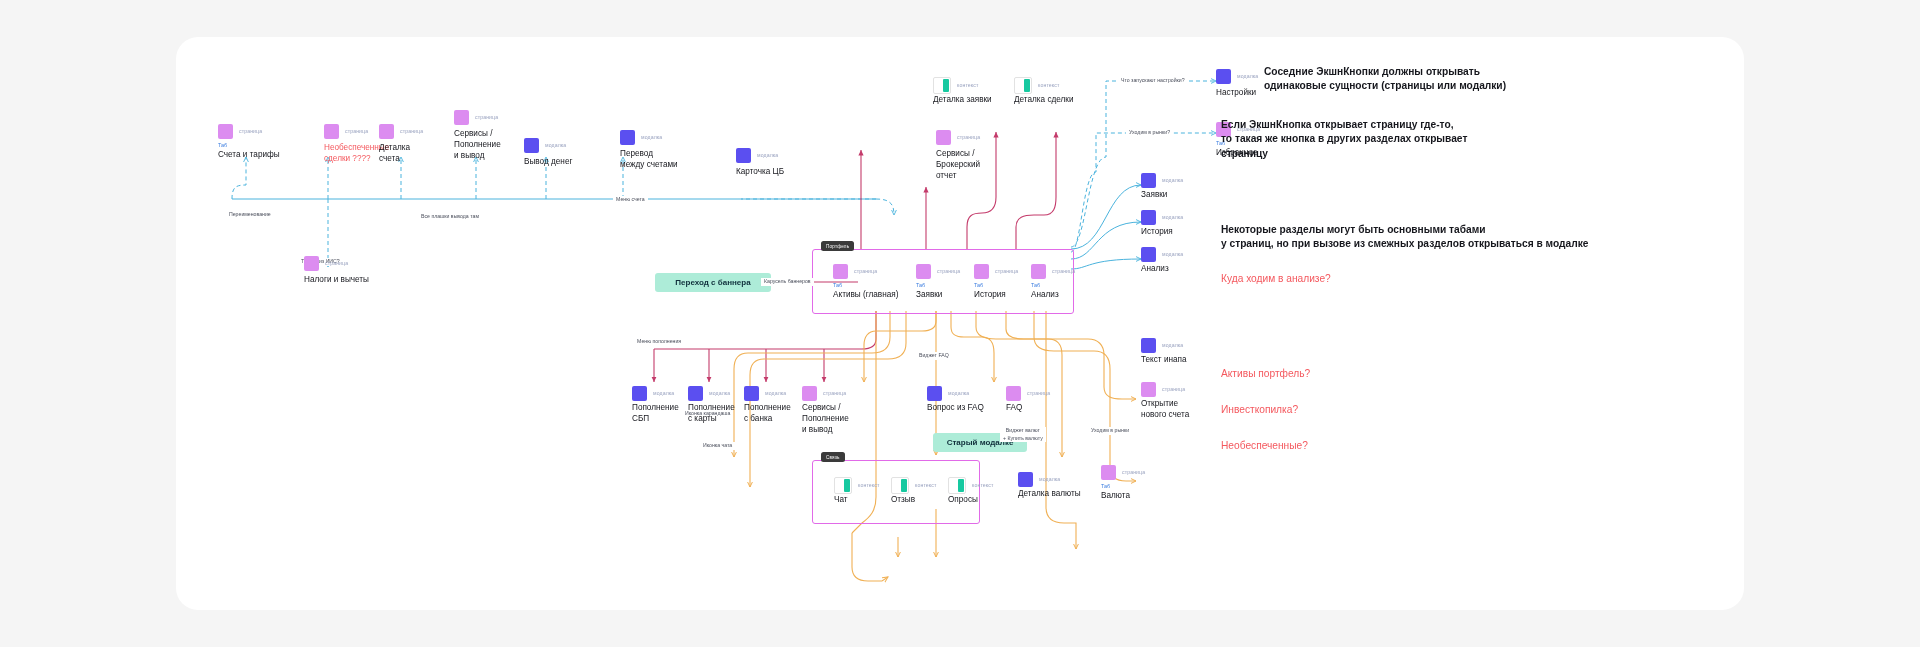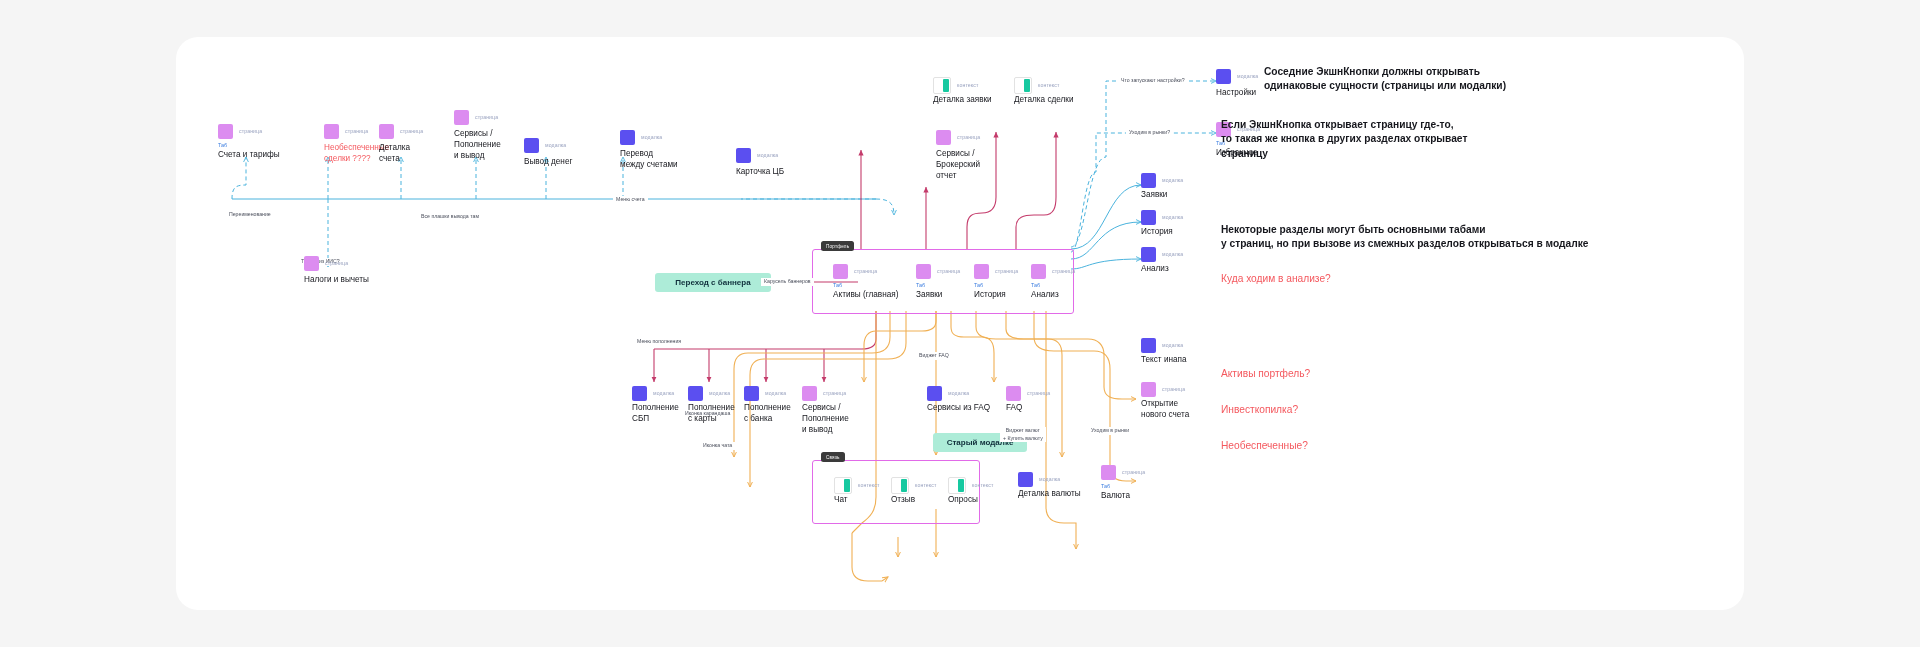--- a/index.html
+++ b/index.html
@@ -417,21 +417,21 @@
       <div class="title">Сервисы /
 Пополнение
 и вывод</div>
     </div>
 
     <div class="node" style="left:751px;top:348px;width:80px;">
       <div class="chip-row">
         <span class="chip modal"></span>
         <span class="chip-label">модалка</span>
       </div>
-      <div class="title">Сервисы из FAQ</div>
+      <div class="title">Вопрос из FAQ</div>
     </div>
     <div class="node" style="left:830px;top:348px;width:60px;">
       <div class="chip-row">
         <span class="chip page"></span>
         <span class="chip-label">страница</span>
       </div>
       <div class="title">FAQ</div>
     </div>
 
     <div class="node" style="left:658px;top:440px;width:56px;">

